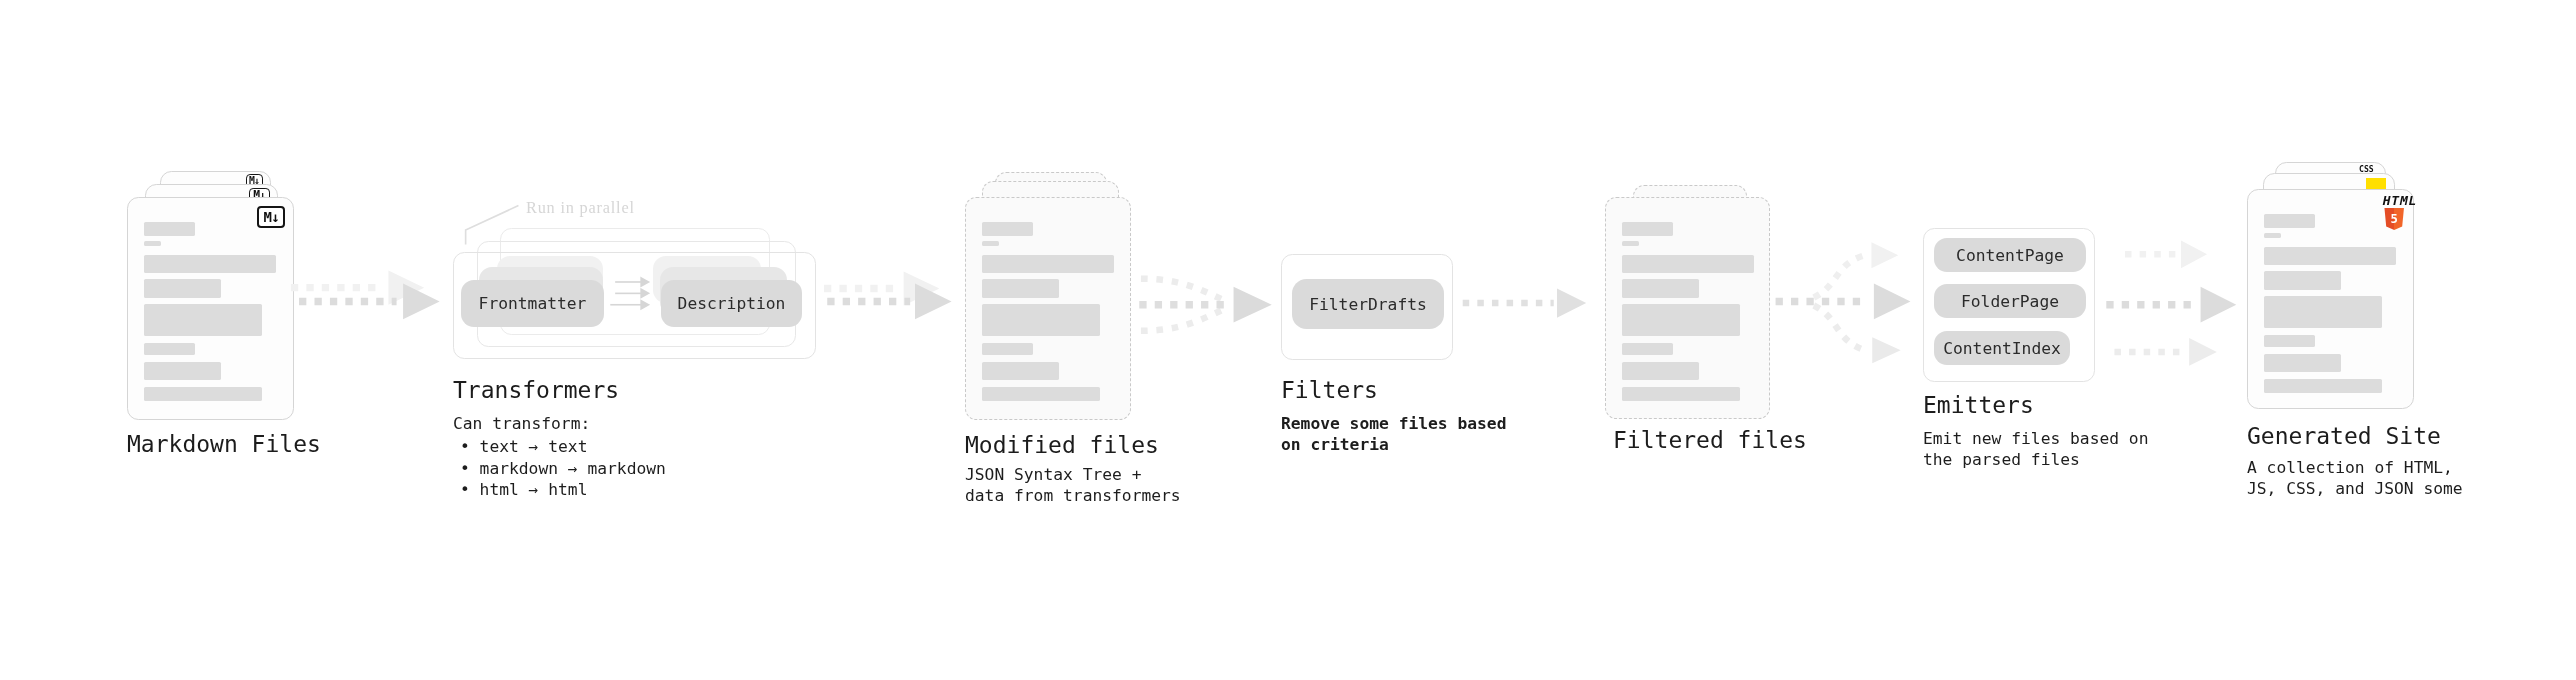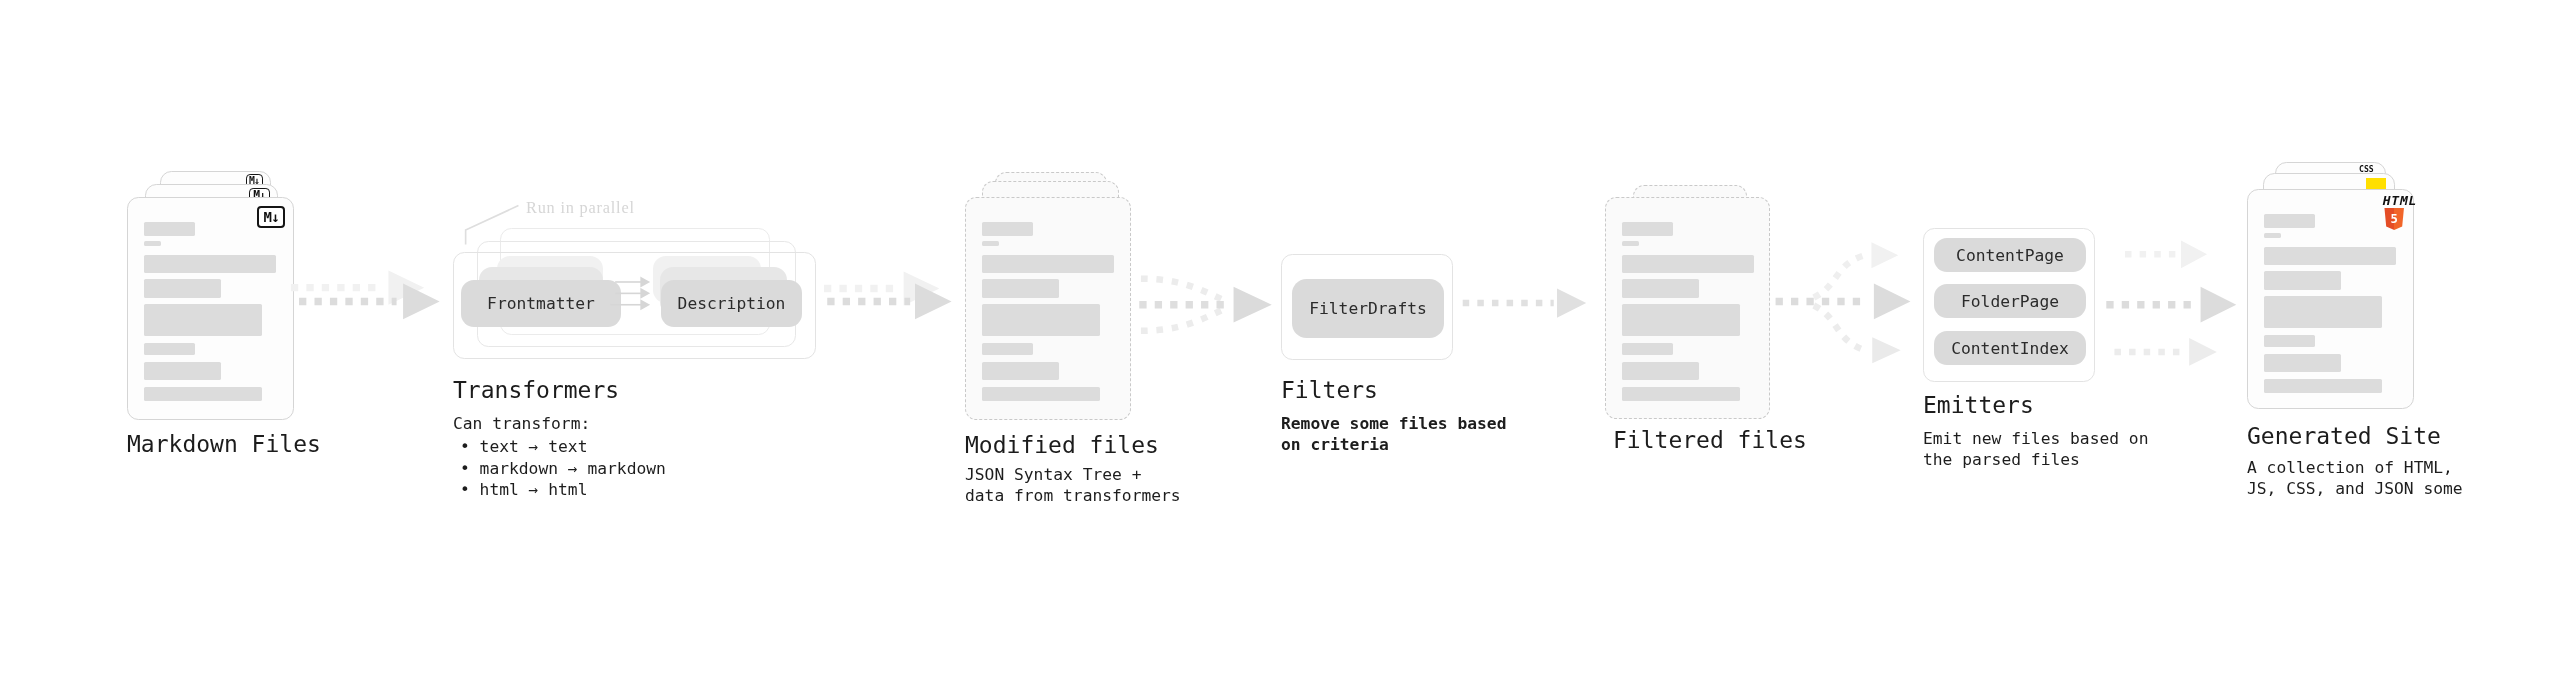--- a/index.html
+++ b/index.html
@@ -75,21 +75,21 @@
   </div>
 
   <div>
     <div class="callout-text" style="left:526px;top:198px;font-family:Liberation Serif, serif;">Run in parallel</div>
     <div class="container-box g2" style="left:500px;top:228px;width:270px;height:107px;"></div>
     <div class="container-box g1" style="left:477px;top:241px;width:319px;height:106px;"></div>
     <div class="container-box" style="left:453px;top:252px;width:363px;height:107px;"></div>
 
     <div class="pill ghost2" style="left:497px;top:256px;width:106px;height:47px;"></div>
     <div class="pill ghost1" style="left:479px;top:267px;width:124px;height:48px;"></div>
-    <div class="pill" style="left:461px;top:280px;width:160px;height:47px;">Frontmatter</div>
+    <div class="pill" style="left:461px;top:280px;width:143px;height:47px;">Frontmatter</div>
 
     <div class="pill ghost2" style="left:653px;top:256px;width:108px;height:47px;"></div>
     <div class="pill ghost1" style="left:660px;top:267px;width:127px;height:48px;"></div>
     <div class="pill" style="left:661px;top:280px;width:141px;height:47px;">Description</div>
 
     <div class="label" style="left:453px;top:377px;">Transformers</div>
     <div class="desc" style="left:453px;top:413px;">Can transform:</div>
     <div class="desc" style="left:460px;top:436px;">• text → text</div>
     <div class="desc" style="left:460px;top:458px;">• markdown → markdown</div>
     <div class="desc" style="left:460px;top:479px;">• html → html</div>
@@ -112,21 +112,21 @@
     </div>
     <div class="label" style="left:965px;top:432px;">Modified files</div>
     <div class="desc" style="left:965px;top:464px;">
       <div>JSON Syntax Tree +</div>
       <div>data from transformers</div>
     </div>
   </div>
 
   <div>
     <div class="container-box" style="left:1281px;top:254px;width:172px;height:106px;"></div>
-    <div class="pill" style="left:1292px;top:279px;width:152px;height:59px;border-radius:14.6px;">FilterDrafts</div>
+    <div class="pill" style="left:1292px;top:279px;width:152px;height:50px;border-radius:14.6px;">FilterDrafts</div>
     <div class="label" style="left:1281px;top:377px;">Filters</div>
     <div class="desc" style="left:1281px;top:413px;font-weight:bold;">
       <div>Remove some files based</div>
       <div>on criteria</div>
     </div>
   </div>
 
   <div>
     <div class="doc-card dashed" style="left:1633px;top:185px;width:114px;height:49px;"></div>
     <div class="doc-card dashed" style="left:1605px;top:197px;width:165px;height:222px;">
@@ -141,21 +141,21 @@
           <div class="bar" style="top: 189px; height: 14px; width: 118px;"></div>
         </div>
     </div>
     <div class="label" style="left:1605px;top:427px;margin-left:8px;">Filtered files</div>
   </div>
 
   <div>
     <div class="container-box" style="left:1923px;top:228px;width:172px;height:154px;"></div>
     <div class="pill" style="left:1934px;top:238px;width:152px;height:34px;">ContentPage</div>
     <div class="pill" style="left:1934px;top:284px;width:152px;height:34px;">FolderPage</div>
-    <div class="pill" style="left:1934px;top:331px;width:152px;height:34px;">ContentIndex</div>
+    <div class="pill" style="left:1934px;top:331px;width:136px;height:34px;">ContentIndex</div>
     <div class="label" style="left:1923px;top:392px;">Emitters</div>
     <div class="desc" style="left:1923px;top:428px;">
       <div>Emit new files based on</div>
       <div>the parsed files</div>
     </div>
   </div>
 
   <div>
     <div class="doc-card" style="left:2275px;top:162px;width:111px;height:219px;">
       <div class="css-badge" style="top:2.4px;right:8.1px;margin-left:12px;">

